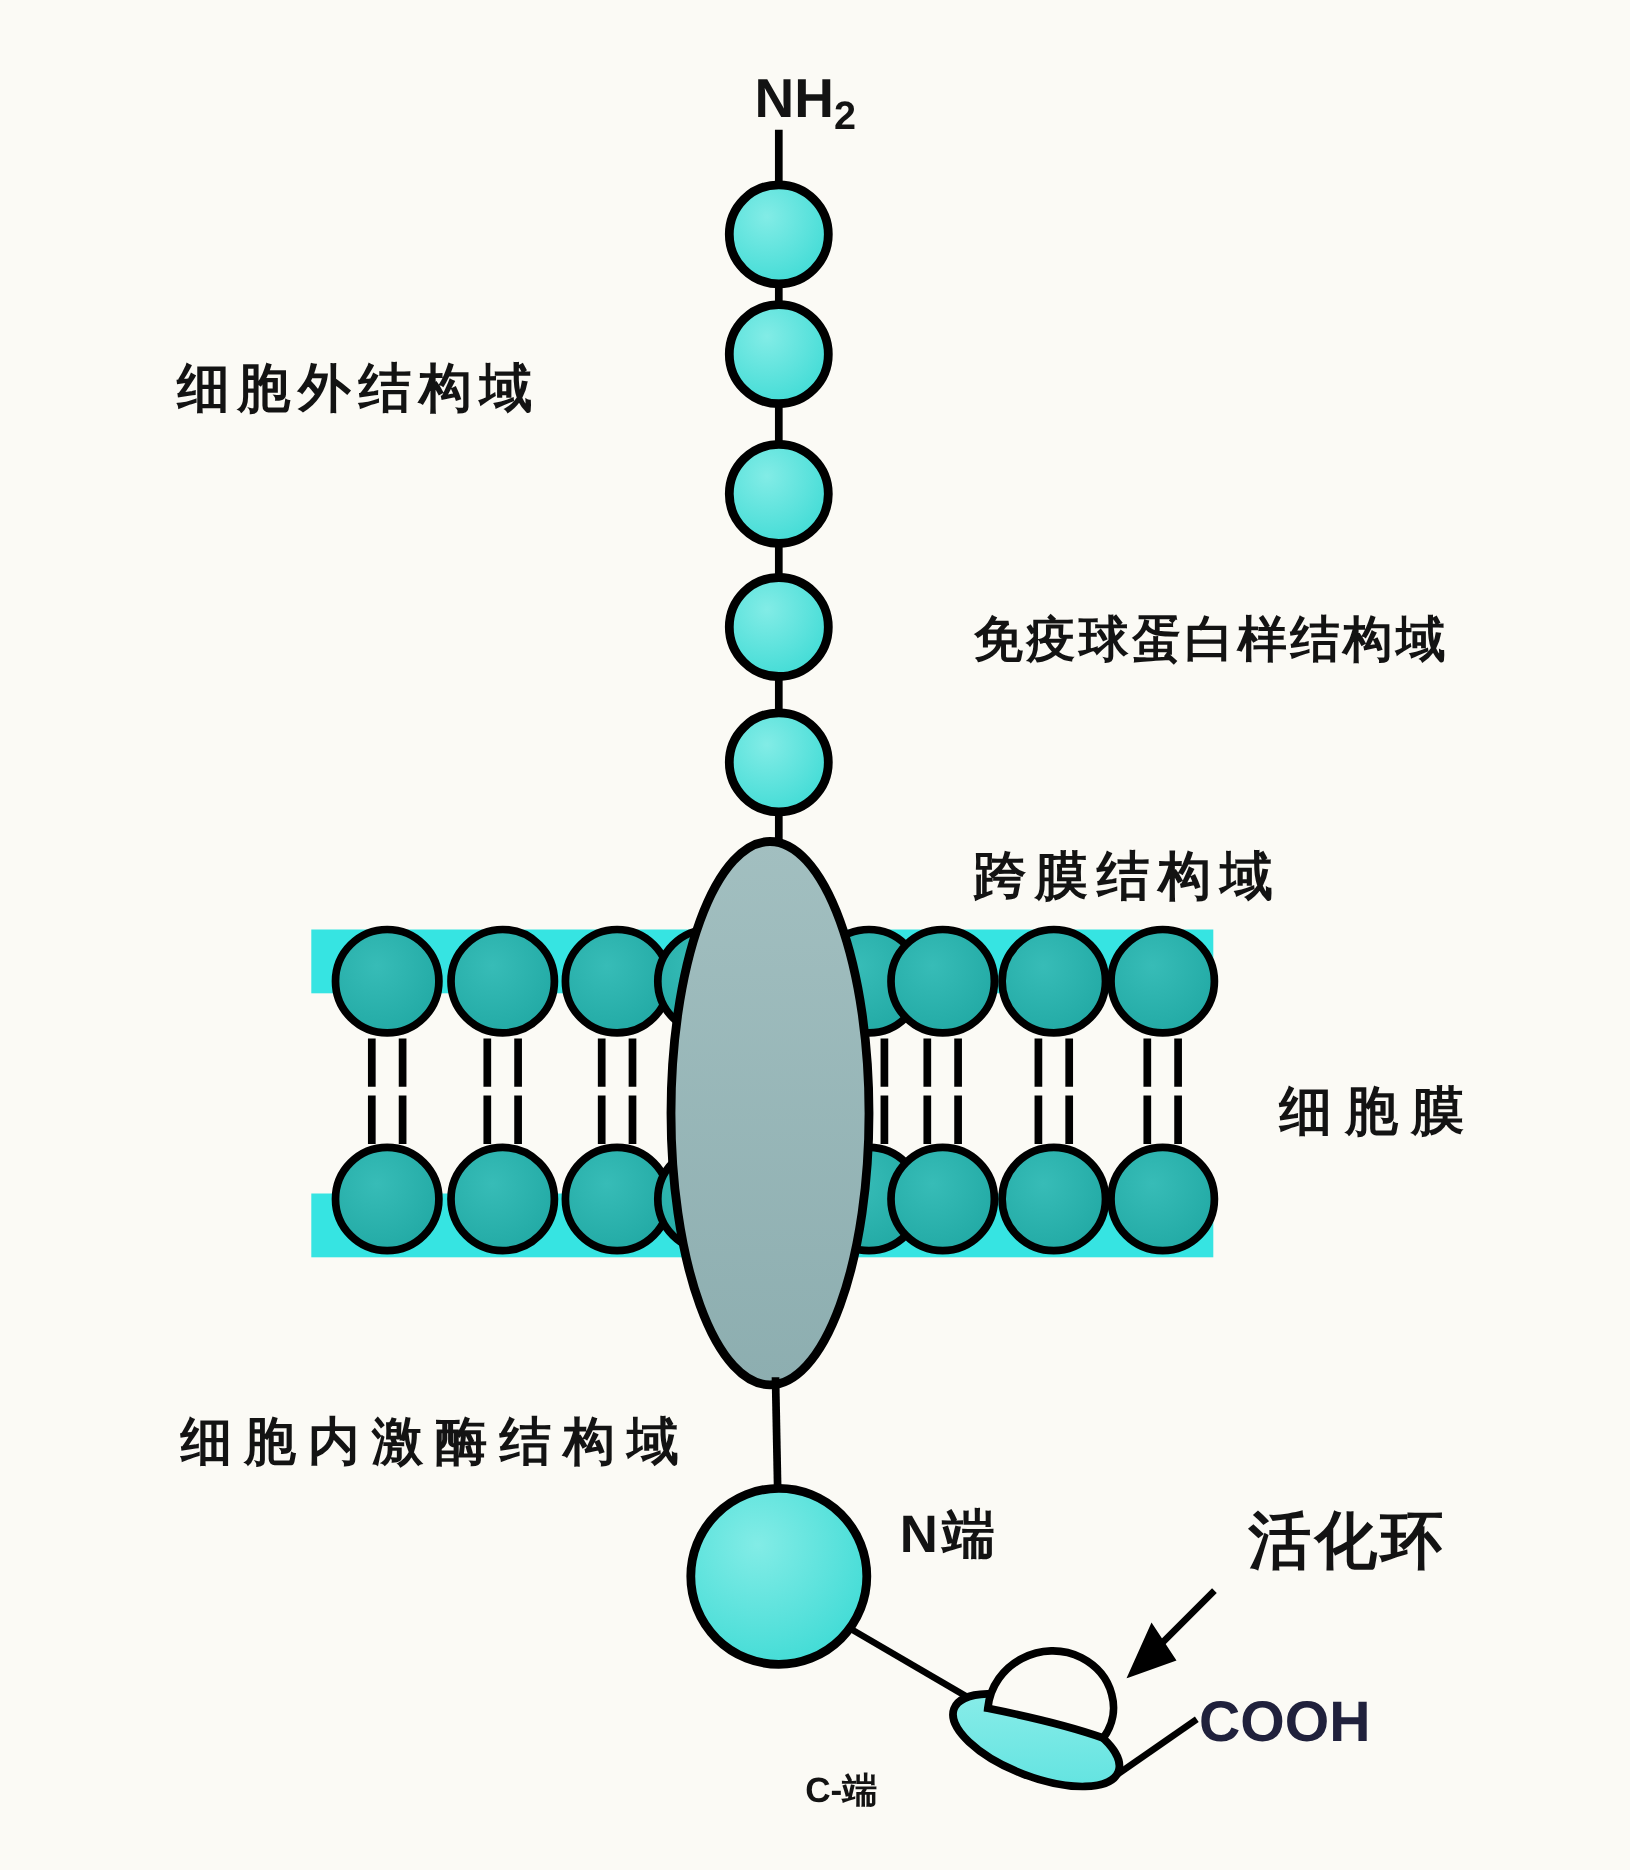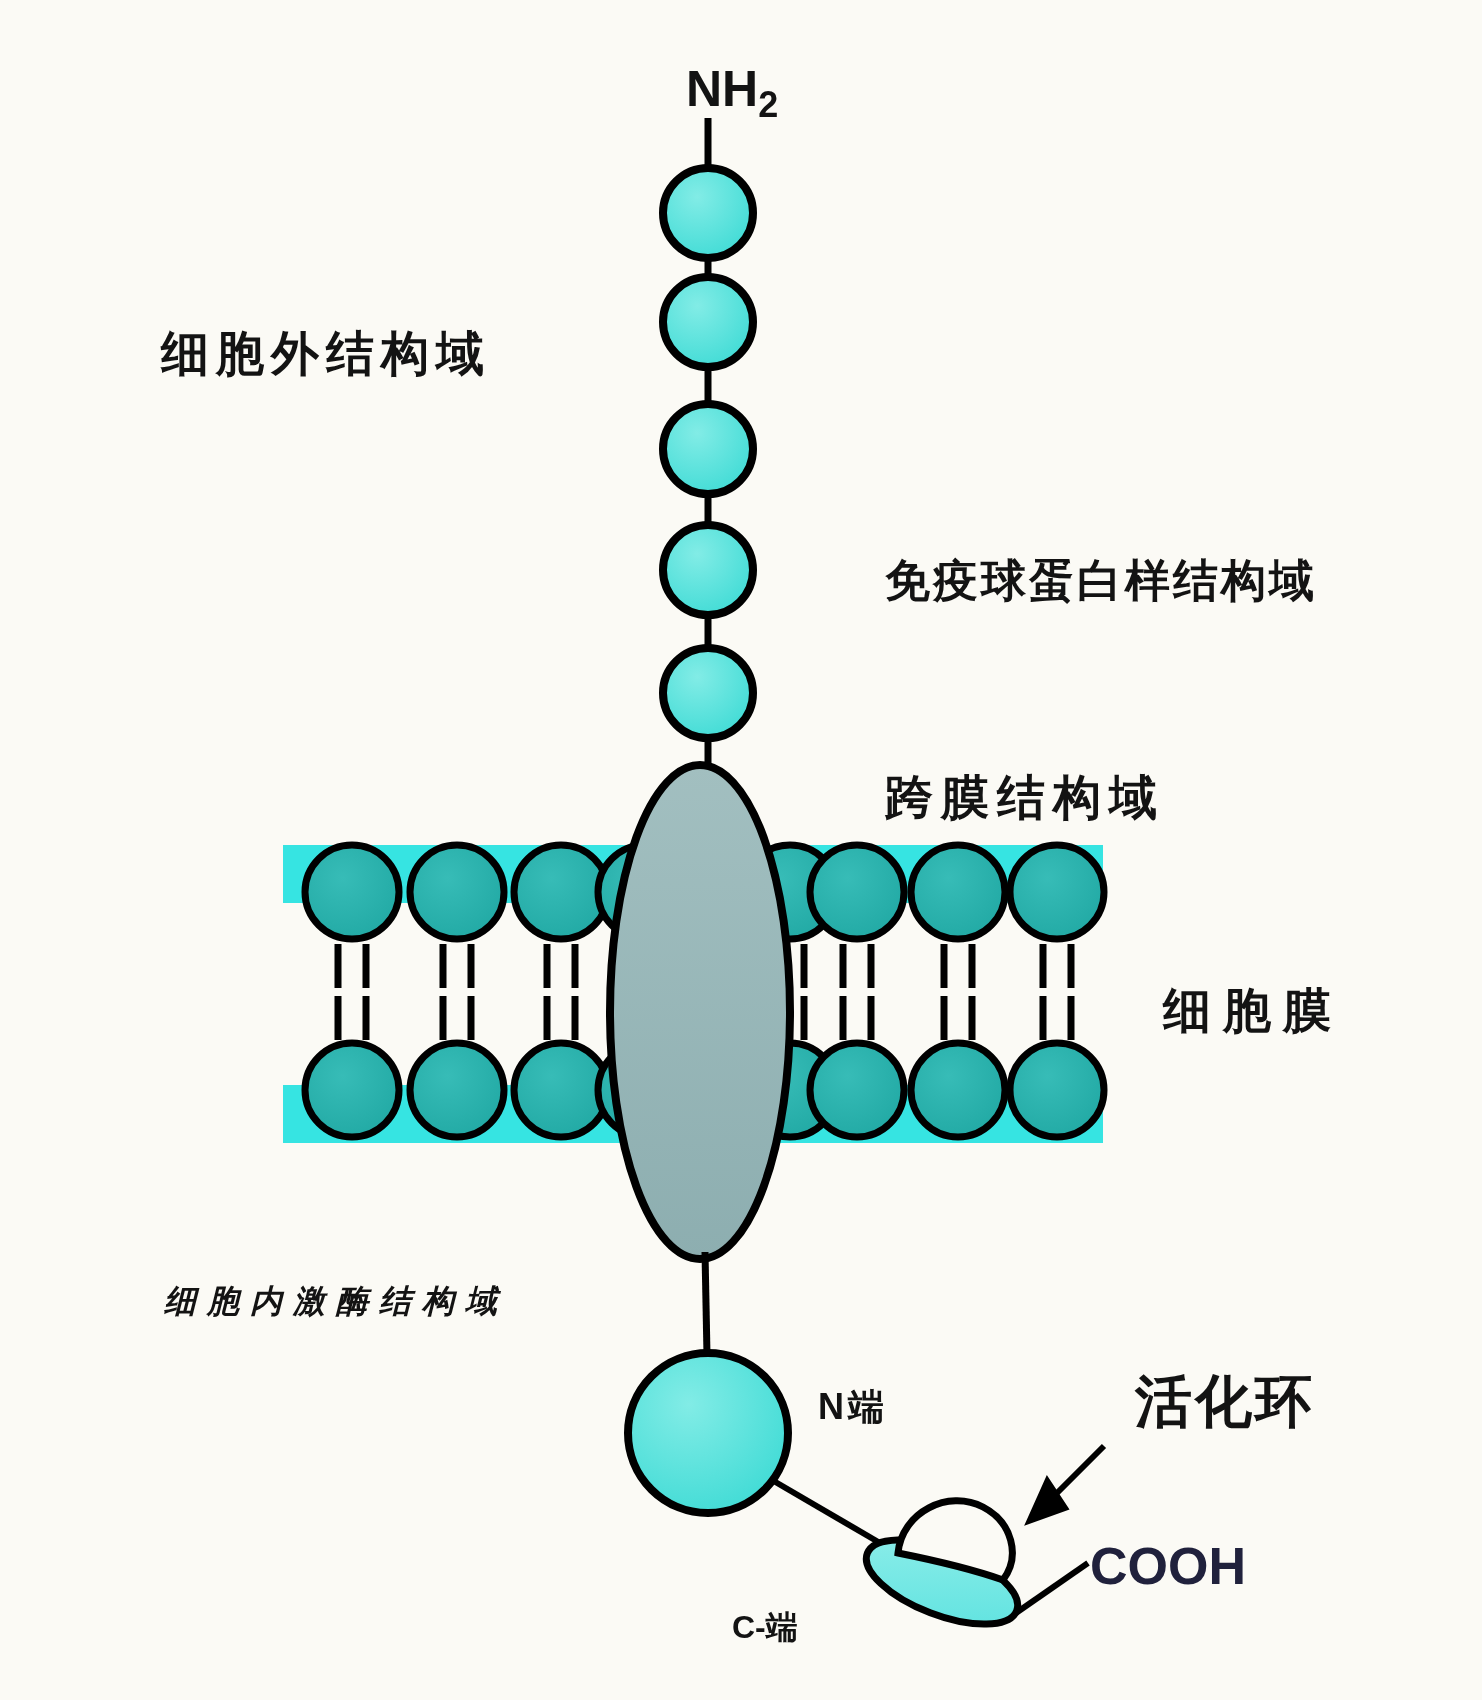--- a/index.html
+++ b/index.html
@@ -125,22 +125,22 @@
   <div id="nh2" class="lbl" style="left:686px;top:62px;font-size:50px;"><span>NH</span><sub>2</sub></div>
 
   <div class="lbl lbl-cn" style="left:161px;top:300px;letter-spacing:7px;margin-top:28px;">细胞外结构域</div>
 
   <div class="lbl lbl-cn" style="left:885px;top:556px;font-size:45px;letter-spacing:3px;">免疫球蛋白样结构域</div>
 
   <div class="lbl lbl-cn" style="left:885px;top:772px;letter-spacing:8px;">跨膜结构域</div>
 
   <div class="lbl lbl-cn" style="left:1163px;top:985px;letter-spacing:12px;">细胞膜</div>
 
-  <div class="lbl lbl-cn" style="left:164px;top:1284px;font-size:32px;letter-spacing:11px;font-style:italic;">细胞内激酶结构域</div>
+  <div class="lbl lbl-cn" style="left:164px;top:1284px;font-size:47px;letter-spacing:11px;">细胞内激酶结构域</div>
 
-  <div class="lbl" style="left:818px;top:1370px;font-size:36px;letter-spacing:4px;margin-top:17px;">N端</div>
+  <div class="lbl" style="left:818px;top:1370px;font-size:48px;letter-spacing:4px;">N端</div>
 
   <div class="lbl" style="left:1135px;top:1370px;font-size:57px;letter-spacing:3px;">活化环</div>
 
   <div class="lbl" style="left:1090px;top:1538px;font-size:52px;font-weight:bold;color:var(--cooh);">COOH</div>
 
   <div class="lbl" style="left:732px;top:1610px;font-size:32px;">C-端</div>
 </div>
 
 </body></html>

